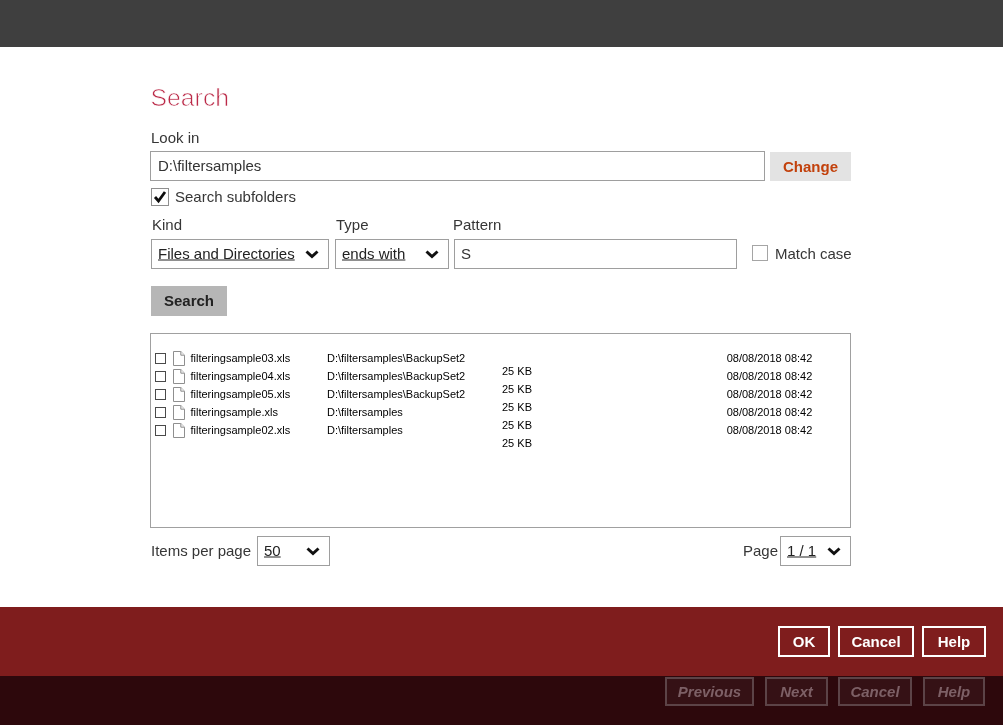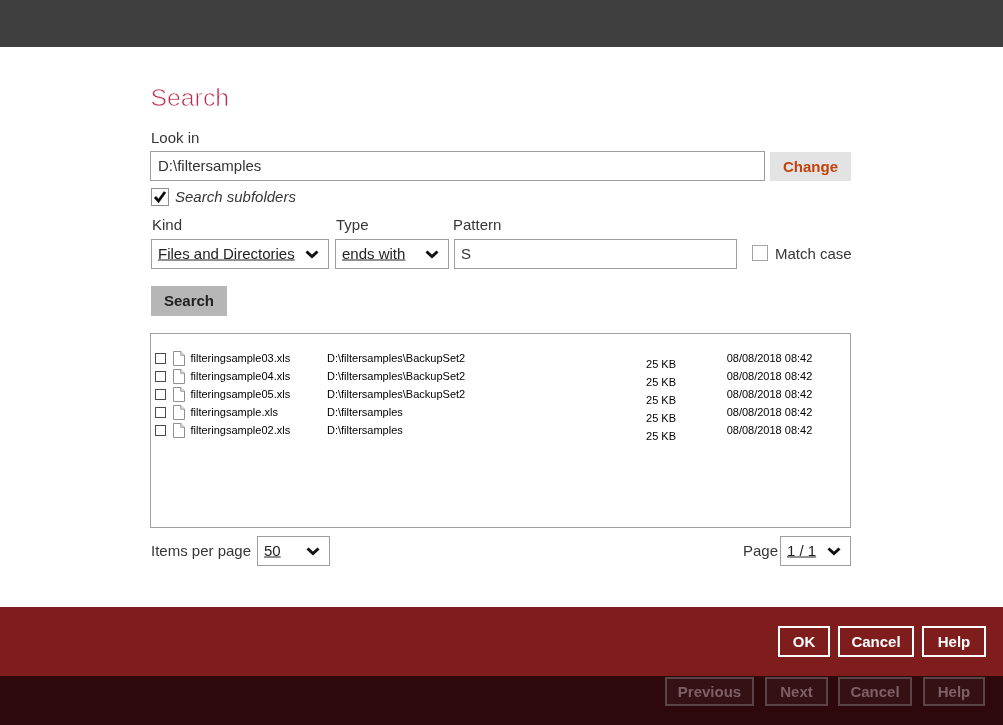--- a/index.html
+++ b/index.html
@@ -24,42 +24,42 @@
 #searchbtn { left:151px; top:286px; width:76px; height:30px; background:#b6b6b6; color:#222; font-weight:bold; font-size:15px; line-height:30px; text-align:center; }
 #table { left:150px; top:333px; width:701px; height:195px; border:1px solid #a0a0a0; background:#fff; }
 #thead { position:absolute; left:0; top:0; width:699px; height:17px; background:linear-gradient(to bottom,#fafafa,#e8e8e8); border-bottom:1px solid #b0b0b0; }
 .hsep { position:absolute; top:0; width:1px; height:17px; background:#a8a8a8; }
 .hcell { position:absolute; top:1px; font-size:13px; line-height:15px; color:#222; text-align:center; }
 .row { position:absolute; left:0; width:699px; height:18px; font-size:11px; color:#000; }
 .row .rcb { position:absolute; left:4px; top:2px; width:11px; height:11px; border:1px solid #4a4a4a; background:#fff; }
 .row .icon { position:absolute; left:22px; top:0px; }
 .row .nm { position:absolute; left:39.5px; top:1px; line-height:13px; }
 .row .fd { position:absolute; left:176px; top:1px; line-height:13px; }
-.row .sz { position:absolute; left:351px; top:7px; width:174px; text-align:right; line-height:13px; }
+.row .sz { position:absolute; left:351px; top:14px; width:174px; line-height:13px; }
 .row .dt { position:absolute; left:525px; top:1px; width:171px; text-align:center; line-height:13px;padding-left:16px; }
 #ipp { left:257px; top:536px; width:73px; height:30px; }
 #pagesel { left:780px; top:536px; width:71px; height:30px; }
 #redbar { left:0; top:607px; width:1003px; height:69px; background:#7f1d1d; }
 .rbtn { position:absolute; top:19px; height:31px; border:2px solid #ffffff; color:#ffffff; font-size:15px; font-weight:bold; line-height:27px; text-align:center; background:transparent; }
 #darkbar { left:0; top:676px; width:1003px; height:49px; background:#2d080c; }
-.dbtn { position:absolute; top:1px; height:29px; border:2px solid #5c4347; color:#7d6066; font-size:15px; font-weight:bold; line-height:25px; text-align:center; background:rgba(255,255,255,0.04); }
+.dbtn { position:absolute; top:1px; height:29px; border:2px solid #5c4347; color:#7d6066; font-size:15px; font-weight:bold; line-height:25px; text-align:center; background:rgba(255,255,255,0.04);font-style:italic; }
 </style>
 </head>
 <body>
 <div class="abs" id="topbar"></div>
 <div class="abs" id="h1"><svg width="120" height="30" viewBox="0 0 120 30">
       <text x="0.5" y="23" font-family="Liberation Sans, sans-serif" font-size="24.8" fill="#bb2a48" stroke="#ffffff" stroke-width="0.7">Search</text>
     </svg></div>
 <div class="abs lbl" style="left:151px; top:130px;">Look in</div>
 <div class="abs inp" id="lookin">D:\filtersamples</div>
 <div class="abs" id="changebtn">Change</div>
 <div class="abs cbox" id="cb1"><svg width="15" height="15" viewBox="0 0 15 15">
       <path d="M3 8 L6.5 12 L13 3" fill="none" stroke="#0d0d0d" stroke-width="2.8"></path>
     </svg></div>
-<div class="abs lbl" style="left:175px; top:189px;font-style:italic;">Search subfolders</div>
+<div class="abs lbl" style="left:175px; top:189px;">Search subfolders</div>
 <div class="abs lbl" style="left:152px; top:217px;">Kind</div>
 <div class="abs lbl" style="left:336px; top:217px;">Type</div>
 <div class="abs lbl" style="left:453px; top:217px;">Pattern</div>
 <div class="abs sel" id="selkind">
     <span class="st">Files and Directories</span>
     <svg width="14" height="9" viewBox="0 0 14 9">
       <path d="M1.5 1.5 L7 6.5 L12.5 1.5" fill="none" stroke="#111" stroke-width="3"></path>
     </svg>
   </div>
 <div class="abs sel" id="seltype">

